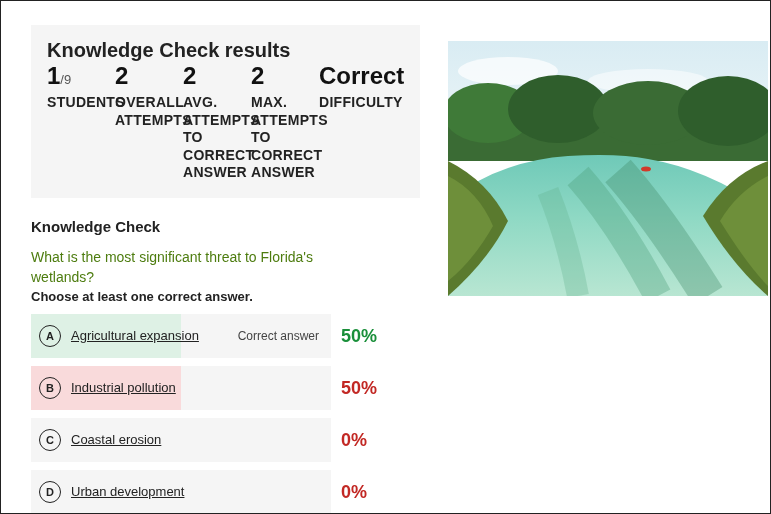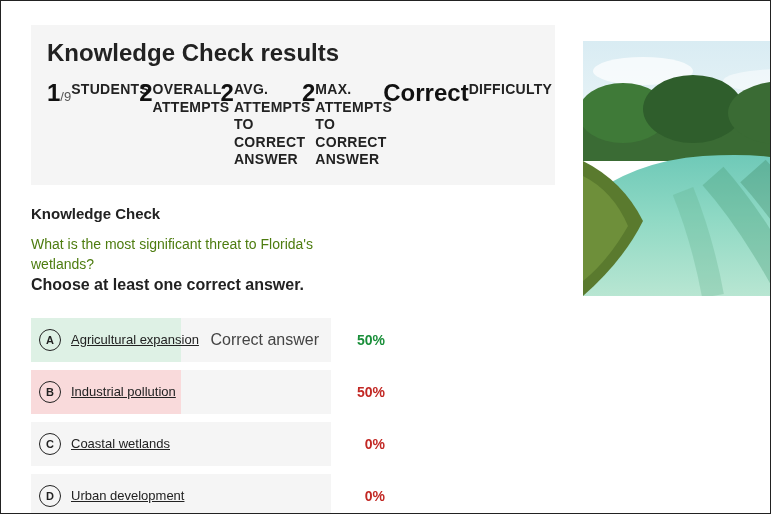--- a/index.html
+++ b/index.html
@@ -25,33 +25,33 @@
   .right-col {
     flex: 1;
     padding: 40px 30px 0 10px;
   }
   .results-box {
     background: #f5f5f5;
     padding: 14px 16px 16px 16px;
     margin-bottom: 20px;
   }
   .results-title {
-    font-size: 24px;
-    font-weight: 700;
-    color: #222;
-    margin-bottom: 14px;
+    font-size: 20px;
+    font-weight: 700;
+    color: #222;
+    margin-bottom: 2px;
   }
   .stats-row {
     display: flex;
     gap: 12px;
     align-items: flex-start;
   }
   .stat {
     display: flex;
-    flex-direction: row;
+    flex-direction: column;
   }
   .stat-value {
     font-size: 24px;
     font-weight: 700;
     color: #111;
     line-height: 1;
     margin-bottom: 6px;
     white-space: nowrap;
   }
   .stat-value .denom {
@@ -74,23 +74,23 @@
     margin-bottom: 12px;
   }
   .question-text {
     font-size: 14px;
     color: #4d7c0f;
     line-height: 1.45;
     margin-bottom: 2px;
     max-width: 320px;
   }
   .instruction {
-    font-size: 16px;
-    font-weight: 700;
-    margin-bottom: 24px;
+    font-size: 13px;
+    font-weight: 700;
+    margin-bottom: 10px;
   }
   .answers { display: flex; flex-direction: column; gap: 8px; }
   .answer-row {
     display: flex;
     align-items: center;
     gap: 10px;
   }
   .answer-card {
     flex: 0 0 300px;
     display: flex;
@@ -130,30 +130,30 @@
   }
   .answer-text {
     font-size: 13px;
     color: #222;
     flex: 1;
     line-height: 1.25;
     max-width: 130px;
     text-decoration: underline;
   }
   .correct-tag {
-    font-size: 16px;
+    font-size: 12px;
     color: #444;
     margin-left: auto;
     padding-right: 4px;
   }
   .pct {
-    font-size: 14px;
+    font-size: 18px;
     font-weight: 700;
     width: 44px;
-    text-align: right;
+    text-align: left;
   }
   .pct.green { color: #1a8f3a; }
   .pct.red { color: #c22824; }
   .image-box {
     width: 320px;
     height: 255px;
     overflow: hidden;
     position: relative;
   }
   .image-box svg { width: 100%; height: 100%; display: block; }
@@ -224,21 +224,21 @@
             <div class="answer-text" style="max-width:none">Industrial pollution</div>
           </div>
         </div>
         <div class="pct red">50%</div>
       </div>
 
       <div class="answer-row">
         <div class="answer-card">
           <div class="answer-content">
             <div class="letter-badge">C</div>
-            <div class="answer-text" style="max-width:none">Coastal wetlands</div>
+            <div class="answer-text" style="max-width:none">Coastal erosion</div>
           </div>
         </div>
         <div class="pct red">0%</div>
       </div>
 
       <div class="answer-row">
         <div class="answer-card">
           <div class="answer-content">
             <div class="letter-badge">D</div>
             <div class="answer-text" style="max-width:none">Urban development</div>

